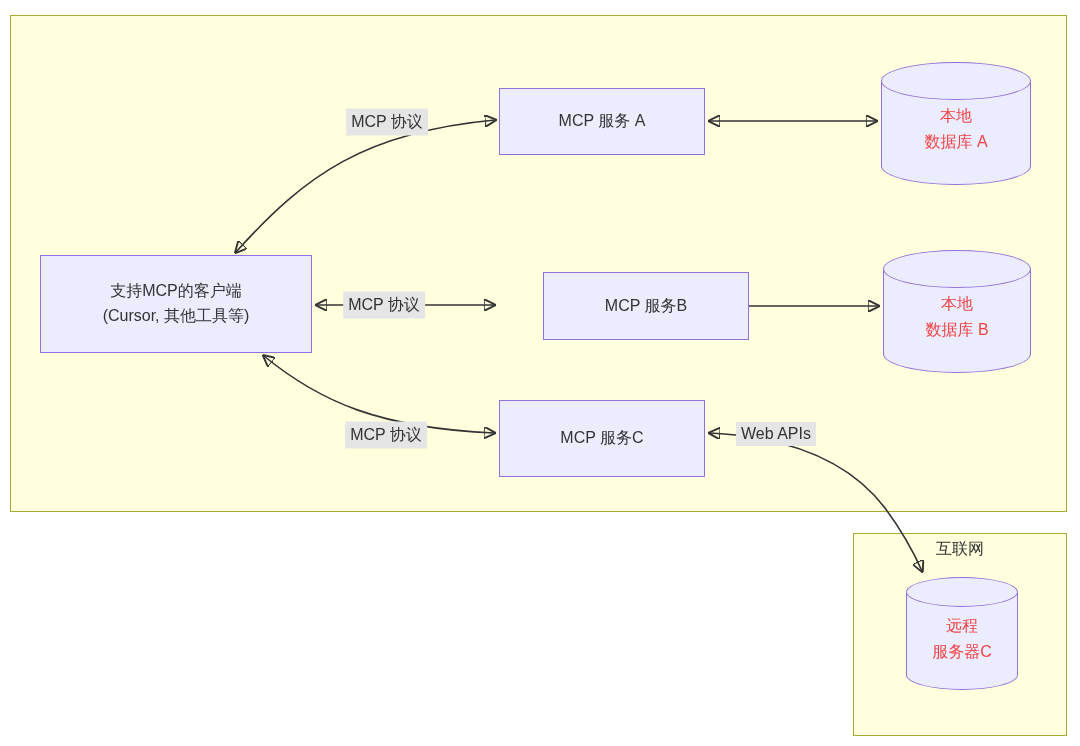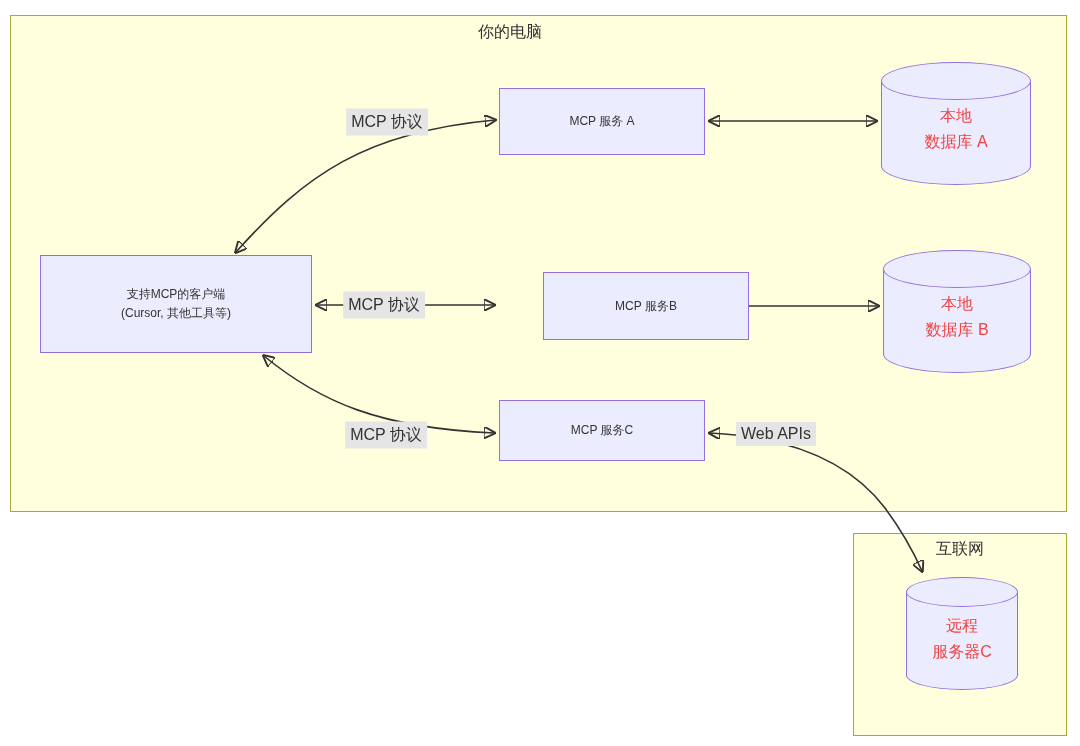--- a/index.html
+++ b/index.html
@@ -46,30 +46,30 @@
 
   
   .node {
     position: absolute;
     background: #ececff;
     border: 1px solid #9370db;
     display: flex;
     flex-direction: column;
     align-items: center;
     justify-content: center;
-    font-size: 12px;
+    font-size: 16px;
     line-height: 1.55;
     text-align: center;
     z-index: 3;
     color: #333333;
   }
   .node-client  { left: 40px;  top: 255px; width: 272px; height: 98px; }
   .node-serverA { left: 499px; top: 88px;  width: 206px; height: 67px; }
   .node-serverB { left: 499px; top: 272px; width: 206px; height: 68px; margin-left: 44px; }
-  .node-serverC { left: 499px; top: 400px; width: 206px; height: 61px; }
+  .node-serverC { left: 499px; top: 400px; width: 206px; height: 77px; }
 
   
   .cylinder { position: absolute; z-index: 3; }
   .cyl-dbA    { left: 881px; top: 62px;  width: 150px; height: 123px; }
   .cyl-dbB    { left: 883px; top: 250px; width: 148px; height: 123px; }
   .cyl-remote { left: 906px; top: 577px; width: 112px; height: 113px; }
   .cyl-body {
     position: absolute; left: 0; right: 0; bottom: 0;
     background: #ececff;
     border: 1px solid #9370db;
@@ -109,21 +109,20 @@
   .lbl-mcp-b { left: 384px; top: 305px; }
   .lbl-mcp-c { left: 386px; top: 435px; }
   .lbl-web   { left: 776px; top: 434px; }
 </style>
 </head>
 <body>
 
 <div class="canvas">
 
   <div class="group group-computer"></div>
-  <div class="group-title title-computer">你的电脑</div>
 
   <div class="group group-internet"></div>
   <div class="group-title title-internet">互联网</div>
 
   <svg class="edges" viewBox="0 0 1080 746">
     <defs>
       <marker id="arrowhead" viewBox="0 0 10 10" refX="8.5" refY="5" markerWidth="7.5" markerHeight="7.5" orient="auto-start-reverse">
         <path d="M0,0 L10,5 L0,10 z" fill="#333333" stroke="none"></path>
       </marker>
     </defs>

